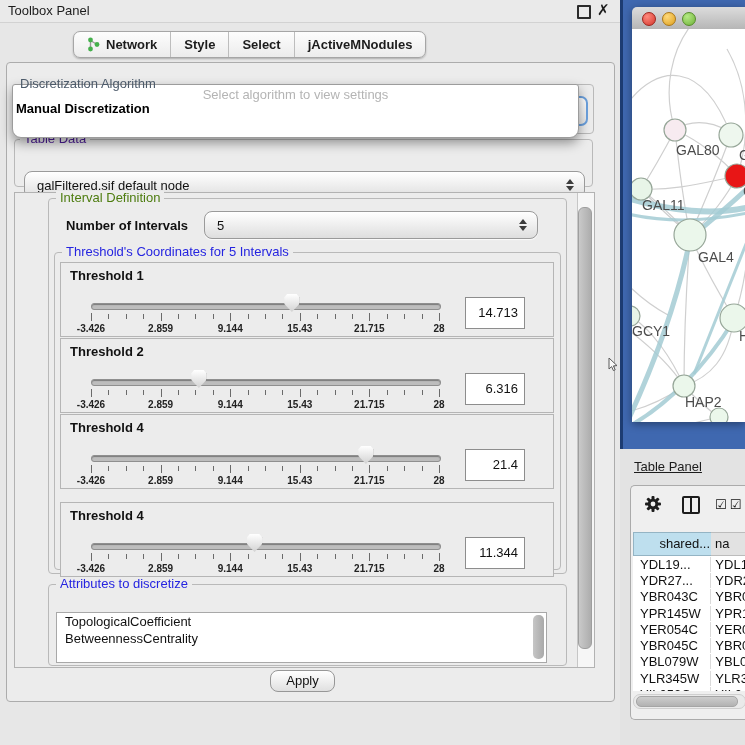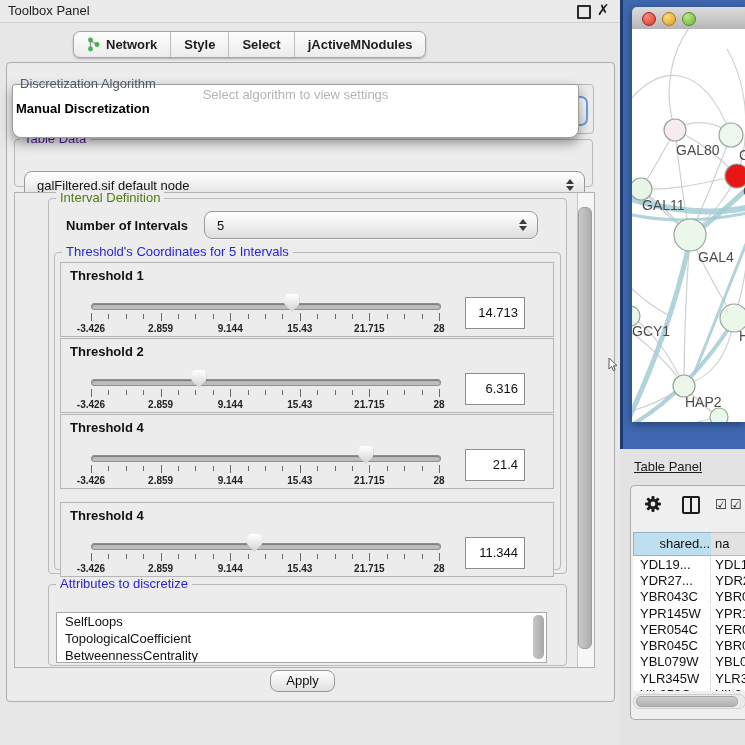--- a/index.html
+++ b/index.html
@@ -329,21 +329,20 @@
           <div class="tick-label" style="left: 378px;">28</div>
           <div class="thumb" style="left: 186.058px;"></div>
         </div>
       <div class="valuebox">11.344</div>
     </div>
 
     <div class="groupbox" style="left:48px;top:584px;width:517px;height:80px;"></div>
     <span class="grouptitle t-blue" style="left:56px;top:577px;">Attributes to discretize</span>
     <span class="abs bold" style="left:58px;top:619px;">Numerical Attributes</span>
     <div id="attr-list" class="abs">
-      <div class="li">SelfLoops</div>
       <div class="li">TopologicalCoefficient</div>
       <div class="li">BetweennessCentrality</div>
       <div id="attr-scroll"></div>
     </div>
 
     <div class="pushbtn" style="left:270px;top:670px;width:63px;height:20px;line-height:20px;">Apply</div>
 
   </div>
 
   <div id="net-bg" class="abs"></div>

